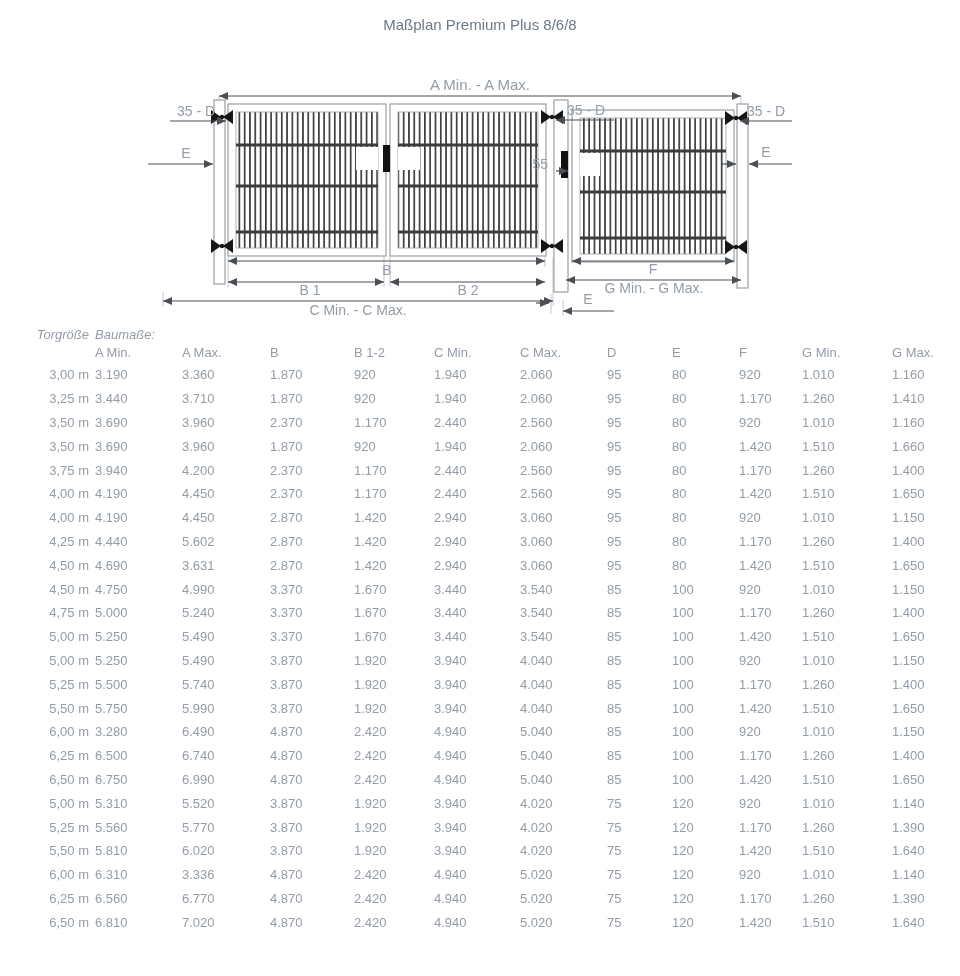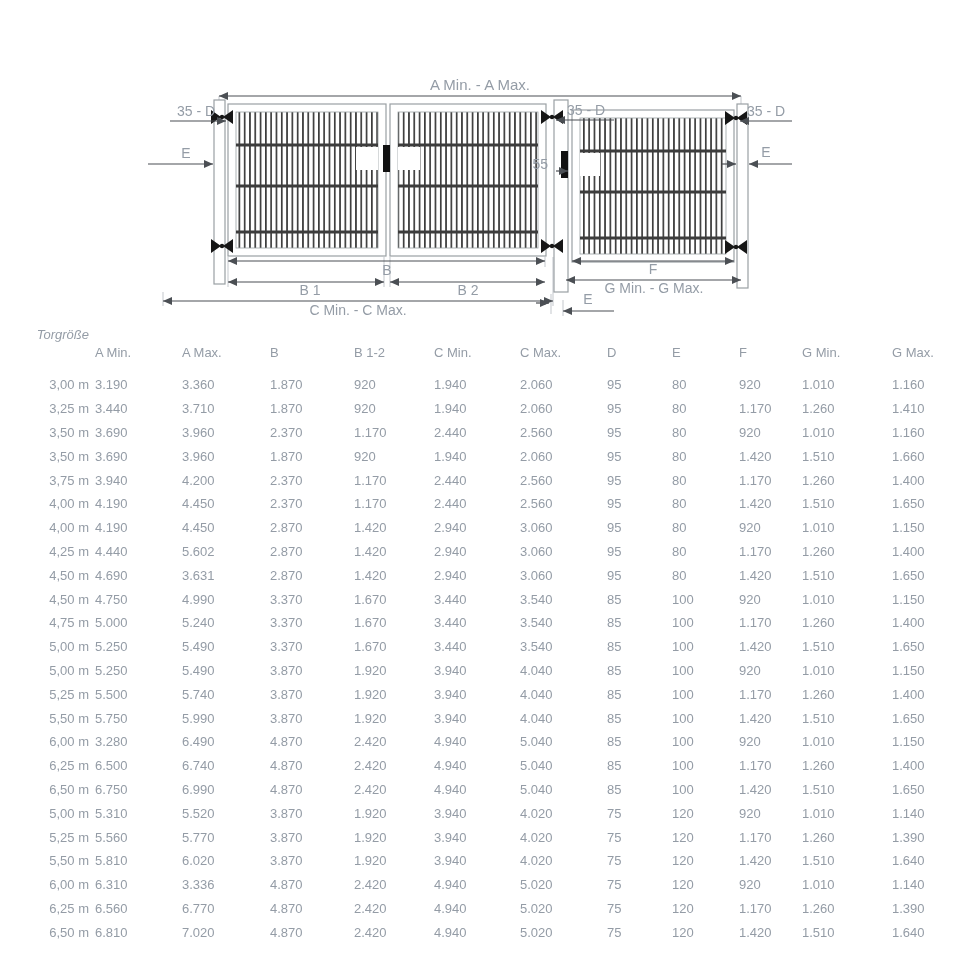--- a/index.html
+++ b/index.html
@@ -28,30 +28,31 @@
   .tablewrap{position:absolute;top:322px;left:0;width:960px;}
   .hrow1,.hrow2,.trow{display:grid;margin-left:33px;
     grid-template-columns:62px 87px 88px 84px 80px 86px 87px 65px 67px 63px 90px 62px;
     align-items:center;}
   .hrow1{height:20px;margin-top:2px;font-style:italic;}
   .hrow2{height:17px;}
   .trow{height:23.8px;}
   .cell{font-size:13px;color:var(--txt);white-space:nowrap;}
   .c0{text-align:right;padding-right:6px;}
   .group{grid-column:2 / -1;}
-  .tbody{margin-top:12px;}
+  .tbody{margin-top:2px;}
   .note{height:27px;display:flex;align-items:center;margin-left:45px;
         font-size:13px;color:var(--txt);margin-top:2px;margin-bottom:3px;}
 </style>
 </head>
 <body>
 
 <div class="page">
 
   <div class="titleblock">
+    <div>Maßplan Premium Plus 8/6/8</div>
   </div>
 
   <svg width="960" height="330" viewBox="0 0 960 330">
     <defs>
       <marker id="arr" viewBox="0 0 10 10" refX="9" refY="5" markerWidth="8.5" markerHeight="8.5" orient="auto-start-reverse">
         <path d="M0 1 L9 5 L0 9 Z" fill="#4b4f54"></path>
       </marker>
       <pattern id="bars" width="5.3" height="10" patternUnits="userSpaceOnUse">
         <rect width="5.3" height="10" fill="#ffffff"></rect>
         <rect width="1.7" height="10" fill="#3c3c3c"></rect>
@@ -165,20 +166,21 @@
     <text x="468" y="295" text-anchor="middle">B 2</text>
     <text x="358" y="315" text-anchor="middle">C Min. - C Max.</text>
     <text x="653" y="274" text-anchor="middle">F</text>
     <text x="654" y="293" text-anchor="middle">G Min. - G Max.</text>
     <text x="588" y="304" text-anchor="middle">E</text>
   </svg>
 
   <div class="tablewrap">
     <div class="hrow1">
       <div class="cell c0">Torgröße</div>
+      <div class="cell group">Baumaße:</div>
     </div>
     <div class="hrow2">
         <div class="cell c0"></div>
         <div class="cell">A Min.</div>
         <div class="cell">A Max.</div>
         <div class="cell">B</div>
         <div class="cell">B 1-2</div>
         <div class="cell">C Min.</div>
         <div class="cell">C Max.</div>
         <div class="cell">D</div>

